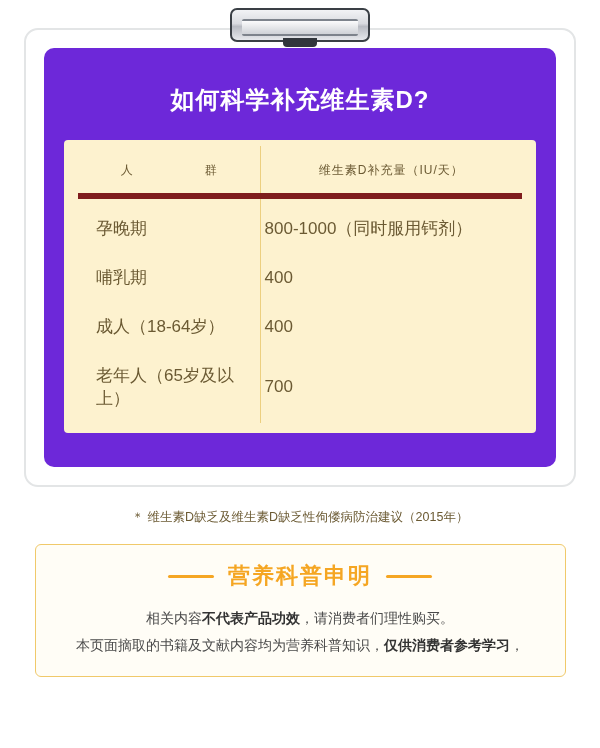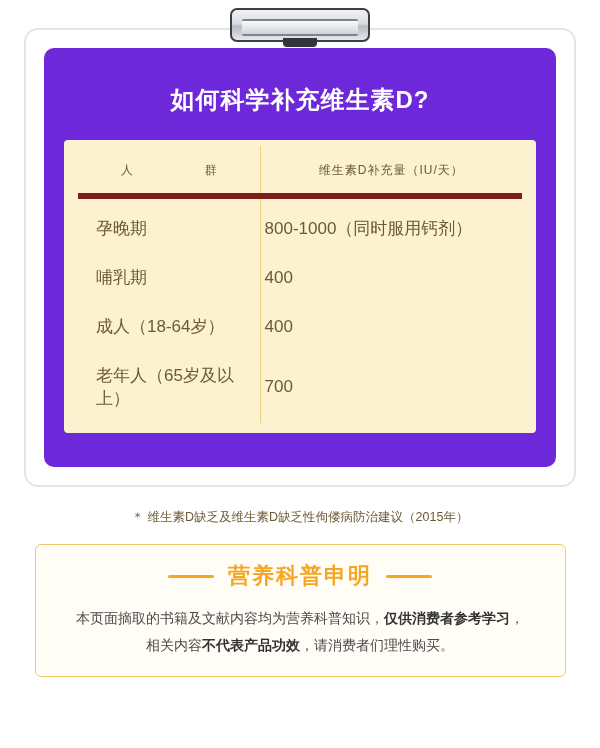--- a/index.html
+++ b/index.html
@@ -223,18 +223,18 @@
   <div>＊ 维生素D缺乏及维生素D缺乏性佝偻病防治建议（2015年）</div>
 </div>
 
 <div class="statement">
   <div class="statement-head">
     <span class="rule"></span>
     <span class="statement-title">营养科普申明</span>
     <span class="rule"></span>
   </div>
   <div class="statement-line">
+    <span>相关内容</span><b>不代表产品功效</b><span>，请消费者们理性购买。</span>
+  </div>
+  <div class="statement-line">
     <span>本页面摘取的书籍及文献内容均为营养科普知识，</span><b>仅供消费者参考学习</b><span>，</span>
   </div>
-  <div class="statement-line">
-    <span>相关内容</span><b>不代表产品功效</b><span>，请消费者们理性购买。</span>
-  </div>
 </div>
 
 </body></html>

